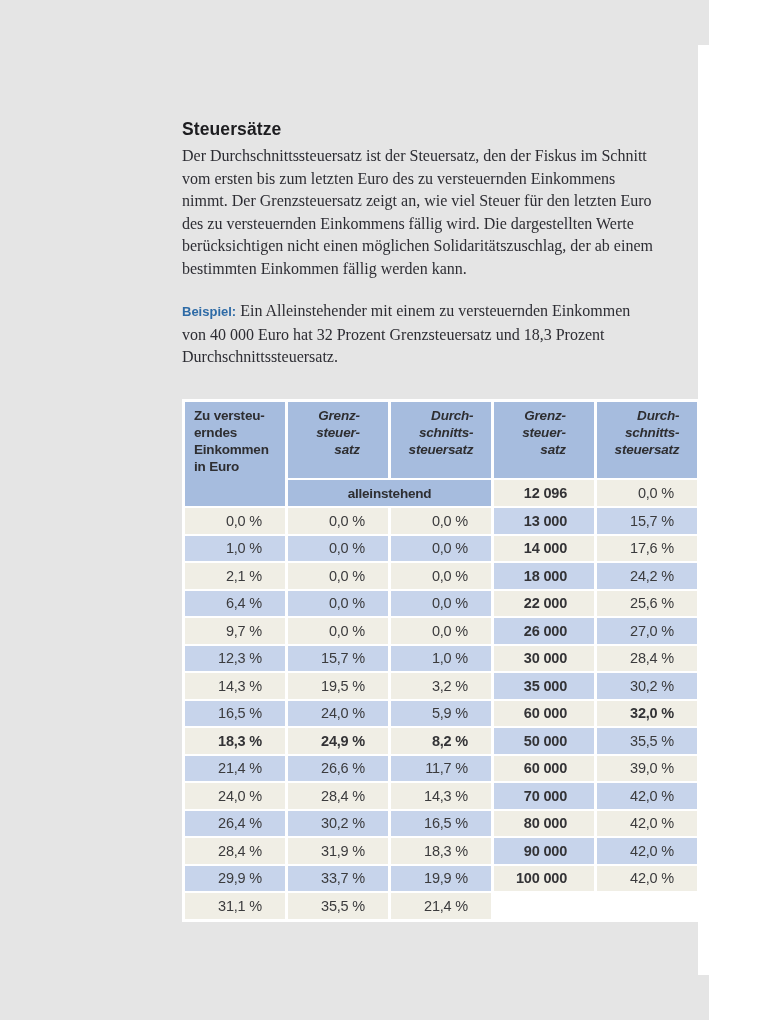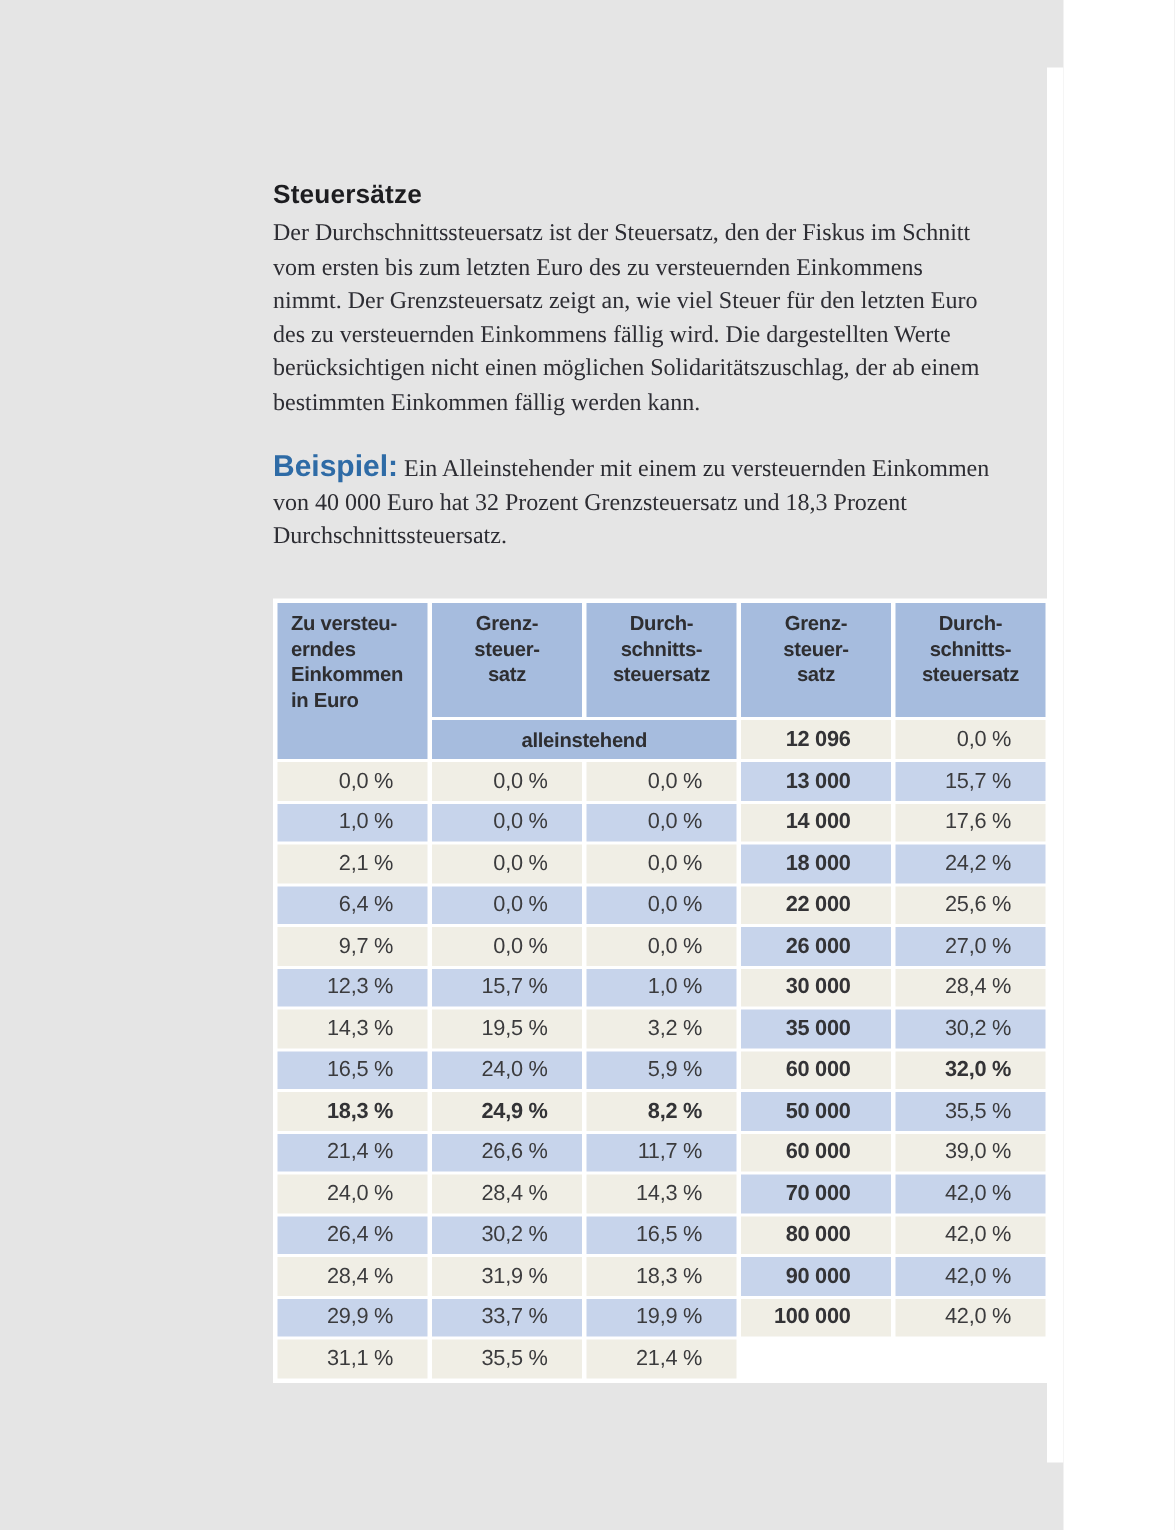--- a/index.html
+++ b/index.html
@@ -27,41 +27,41 @@
   .body-text{
     position:absolute;left:182px;width:540px;margin:0;
     font-family:"Liberation Serif",serif;
     font-size:16px;line-height:22.6px;color:#2d2d33;
     white-space:pre-line;
   }
   .p-intro{top:145px;}
   .p-example{top:300px;}
   .example-label{
     font-family:"Liberation Sans",sans-serif;
-    font-weight:700;color:#2e6ba6;font-size:20px;
+    font-weight:700;color:#2e6ba6;font-size:13px;
   }
   
   .tax-table{
     position:absolute;top:399px;left:182px;
     display:grid;
     grid-template-columns:100px 100px 100px 100px 100px;
     grid-template-rows:76px 26px repeat(15,25.5px);
     gap:2px 3px;
     padding:3px;
     background:#ffffff;
     font-size:14px;color:#3b3b3d;letter-spacing:-0.2px;
   }
   .hc{background:#a6bcde;font-weight:700;color:#2e2e31;font-size:13.5px;line-height:17px;}
   .hc1{
     grid-column:1;grid-row:1 / span 2;
     padding:5px 4px 0 9px;white-space:pre-line;
   }
   .hcol{
     display:flex;align-items:flex-start;justify-content:center;
-    padding-top:5px;white-space:pre-line;text-align:center;
+    padding-top:5px;white-space:pre-line;text-align:right;font-style:italic;
   }
   .grp{display:flex;align-items:center;justify-content:center;}
   .g1{grid-row:2;grid-column:2 / span 2;text-align:right;}
   .g2{grid-row:2;grid-column:4 / span 2;}
   .row{display:contents;}
   .dc{
     display:flex;align-items:center;justify-content:flex-end;
     padding-right:23px;font-size:14.5px;
   }
   .dc.inc{font-weight:700;padding-right:27px;color:#333336;}

